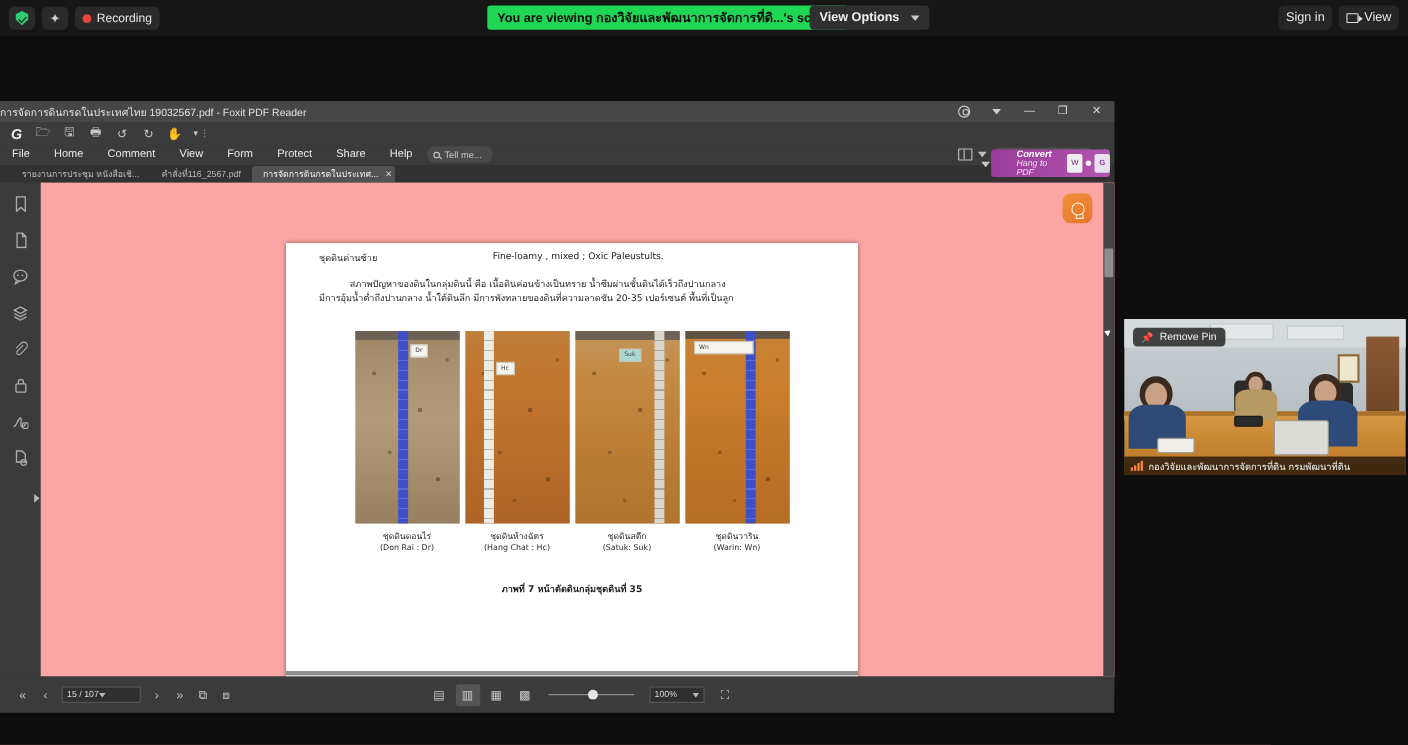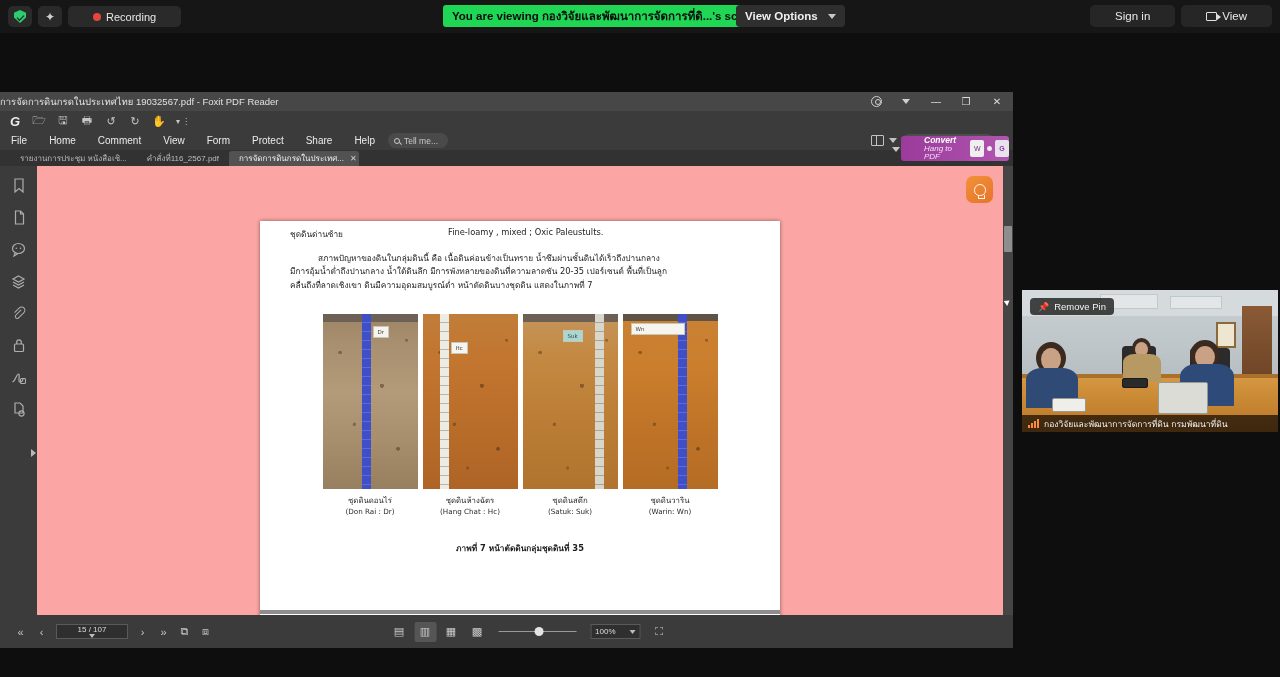--- a/index.html
+++ b/index.html
@@ -13,21 +13,21 @@
   
   #zoom-topbar {
     position: absolute; top: 0; left: 0;
     width: 1280px; height: 33px;
     background: #161616;
     display: flex; align-items: center;
   }
   .zb-left { display: flex; align-items: center; gap: 6px; margin-left: 8px; }
   .zb-pill {
     height: 21px; border-radius: 5px; background: #2a2a2a;
-    display: flex; align-items: center; gap: 5px; padding: 0 25px;
+    display: flex; align-items: center; gap: 5px; padding: 0 7px;
     font-size: 11px; color: #e8e8e8;
   }
   .zb-icon-only { width: 24px; justify-content: center; padding: 0; }
   .shield {
     width: 12px; height: 13px; background: #2ecc71;
     clip-path: polygon(50% 0%, 100% 22%, 100% 58%, 50% 100%, 0% 58%, 0% 22%);
     position: relative;
   }
   .shield::after {
     content: ""; position: absolute; left: 2.5px; top: 4.5px;
@@ -337,21 +337,21 @@
   }
   .sb-btn {
     width: 21px; height: 21px; display: flex;
     align-items: center; justify-content: center;
     color: #c6c6c6; font-size: 11px;
   }
   #page-field {
     width: 72px; height: 15px; background: #2f2f2f;
     border: 1px solid #5a5a5a; display: flex; align-items: center;
     justify-content: flex-start; padding: 0 4px; margin: 0 4px;
-    font-size: 8px; color: #ddd; flex-direction: column;
+    font-size: 8px; color: #ddd;
   }
   #sb-center {
     position: absolute; left: 50%; transform: translateX(-42%);
     display: flex; align-items: center; gap: 4px;
   }
   .vm-btn {
     width: 22px; height: 20px; display: flex; align-items: center;
     justify-content: center; color: #c8c8c8; font-size: 11px;
     border-radius: 2px;
   }
@@ -613,21 +613,20 @@
       <div id="page-sheet">
 
         <div id="hdr-row">
           <div id="hdr-left">ชุดดินด่านซ้าย</div>
           <div>Fine-loamy , mixed ; Oxic Paleustults.</div>
         </div>
 
         <div id="para">
           <div class="thai-line">สภาพปัญหาของดินในกลุ่มดินนี้ คือ เนื้อดินค่อนข้างเป็นทราย น้ำซึมผ่านชั้นดินได้เร็วถึงปานกลาง</div>
           <div class="thai-line">มีการอุ้มน้ำต่ำถึงปานกลาง น้ำใต้ดินลึก มีการพังทลายของดินที่ความลาดชัน 20-35 เปอร์เซนต์ พื้นที่เป็นลูก</div>
-          <div class="thai-line">คลื่นถึงที่ลาดเชิงเขา ดินมีความอุดมสมบูรณ์ต่ำ หน้าตัดดินบางชุดดิน แสดงในภาพที่ 7</div>
         </div>
 
         <div id="photo-strip">
           <div class="soil-photo p1">
             <div class="speckle"></div>
             <div class="tape" style="left:39px"></div>
             <div class="ph-label white2" style="left:50px; top:12px">Dr</div>
           </div>
           <div class="soil-photo p2">
             <div class="speckle"></div>

